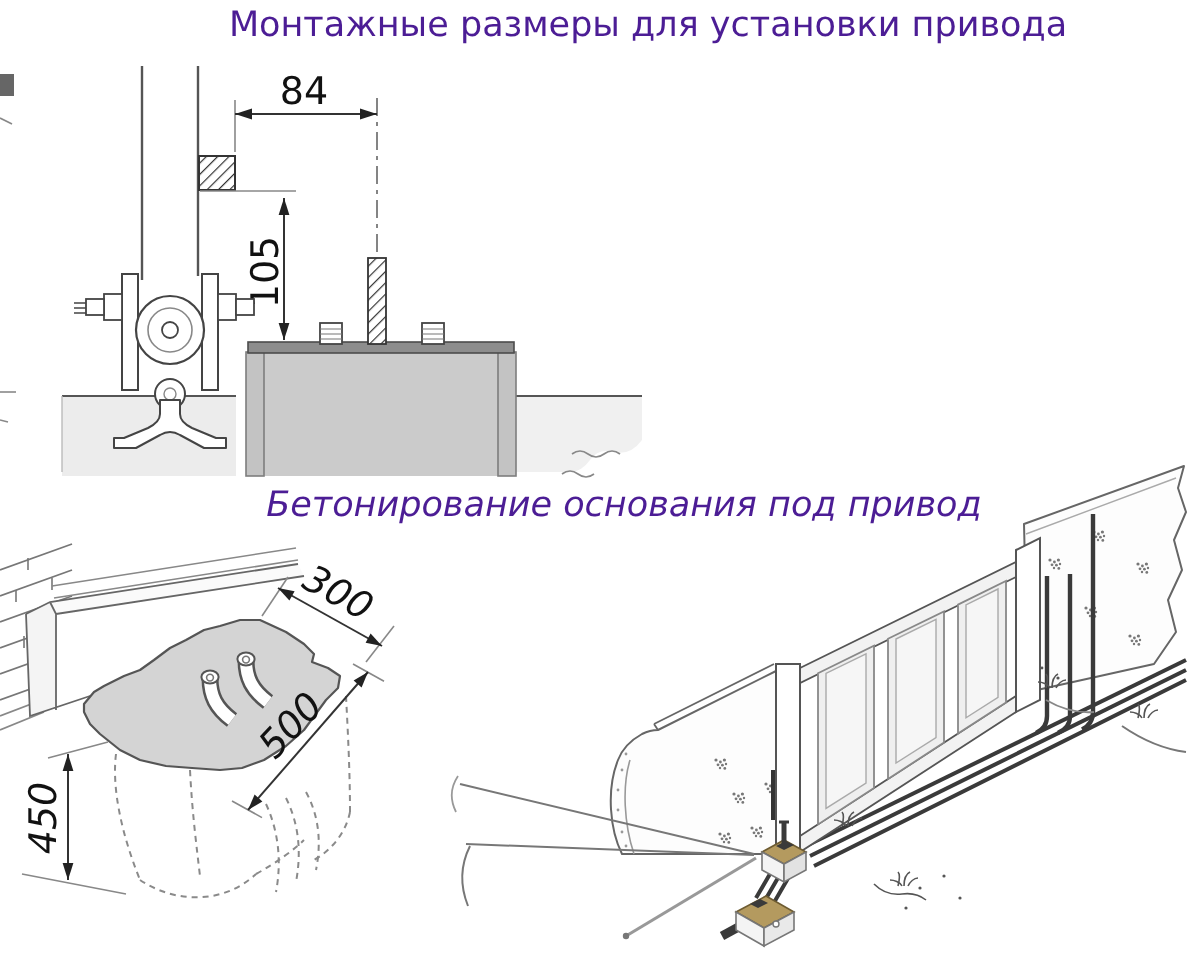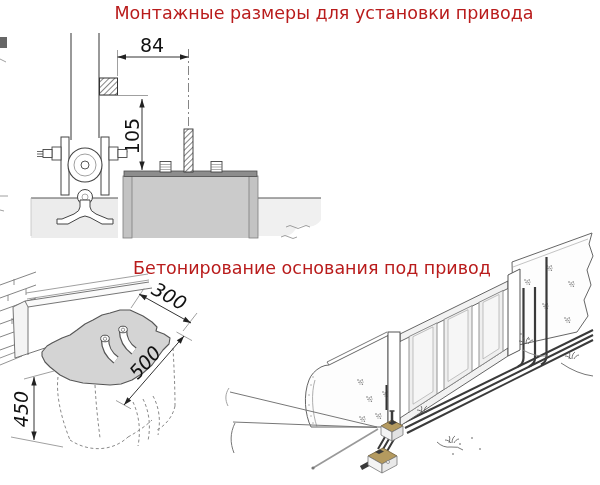--- a/index.html
+++ b/index.html
@@ -1,21 +1,21 @@
 <!DOCTYPE html>
 <html><head>
 <meta charset="utf-8">
 <style>
   html,body{margin:0;padding:0;background:#fff;}
   .stage{position:relative;width:600px;height:485px;overflow:hidden;background:#fff;
          font-family:"DejaVu Sans",sans-serif;}
   .title{position:absolute;left:0;width:100%;text-align:center;font-size:17.5px;
-         color:#b91c1c;white-space:nowrap;box-sizing:border-box;}
+         color:#4c1d95;white-space:nowrap;box-sizing:border-box;}
   #title-mounting{top:3px;padding-left:48px;}
-  #title-concreting{top:258px;padding-left:24px;}
+  #title-concreting{top:243px;padding-left:24px;font-style:italic;}
   svg{position:absolute;}
   .dim{font-size:19px;fill:#111;font-family:"DejaVu Sans",sans-serif;}
   .dimI{font-size:19px;fill:#111;font-style:italic;font-family:"DejaVu Sans",sans-serif;}
   .ln{stroke:#555;fill:none;}
   .thin{stroke:#888;stroke-width:.8;fill:none;}
   .dash{stroke:#8a8a8a;stroke-width:1;fill:none;stroke-dasharray:3 2.5;}
   .cable{stroke:#3a3a3a;fill:none;}
 </style>
 </head>
 <body>

